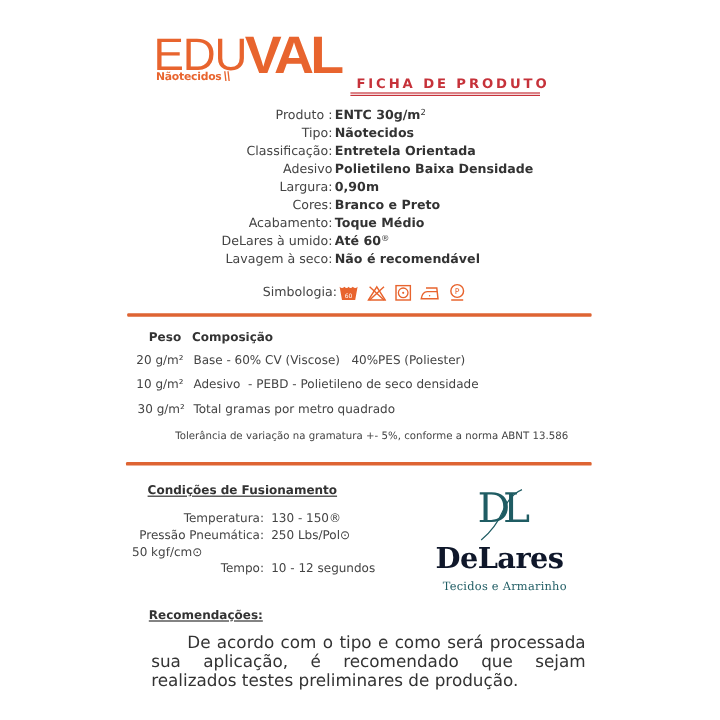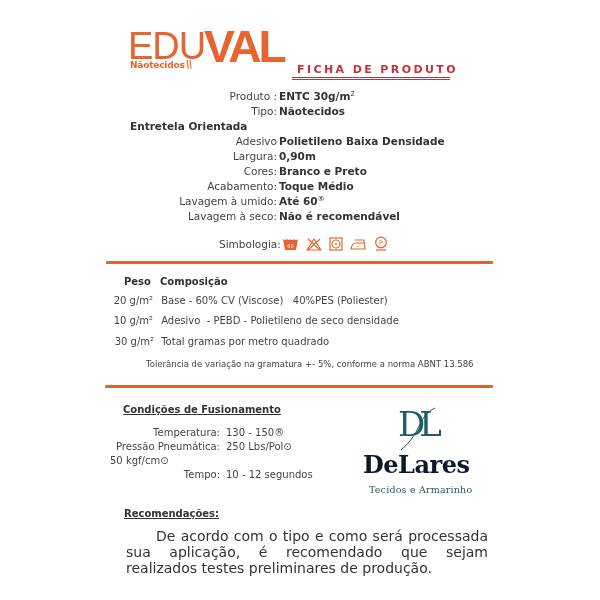--- a/index.html
+++ b/index.html
@@ -80,40 +80,41 @@
 <div class="abs spec">
   <div class="spec-row">
     <span class="spec-label">Produto :</span>
     <span class="spec-value"><span>ENTC 30g/m</span><span class="sup">2</span></span>
   </div>
   <div class="spec-row">
     <span class="spec-label">Tipo:</span>
     <span class="spec-value">Nãotecidos</span>
   </div>
   <div class="spec-row">
+    <span class="spec-label">Classificação:</span>
     <span class="spec-value">Entretela Orientada</span>
   </div>
   <div class="spec-row">
     <span class="spec-label">Adesivo</span>
     <span class="spec-value">Polietileno Baixa Densidade</span>
   </div>
   <div class="spec-row">
     <span class="spec-label">Largura:</span>
     <span class="spec-value">0,90m</span>
   </div>
   <div class="spec-row">
     <span class="spec-label">Cores:</span>
     <span class="spec-value">Branco e Preto</span>
   </div>
   <div class="spec-row">
     <span class="spec-label">Acabamento:</span>
     <span class="spec-value">Toque Médio</span>
   </div>
   <div class="spec-row">
-    <span class="spec-label">Lavagem à umido:</span>
+    <span class="spec-label">DeLares à umido:</span>
     <span class="spec-value"><span>Até 60</span><span class="sup">®</span></span>
   </div>
   <div class="spec-row">
     <span class="spec-label">Lavagem à seco:</span>
     <span class="spec-value">Não é recomendável</span>
   </div>
 </div>
 
 <div class="abs simb">Simbologia:</div>
 <div class="abs icons">

